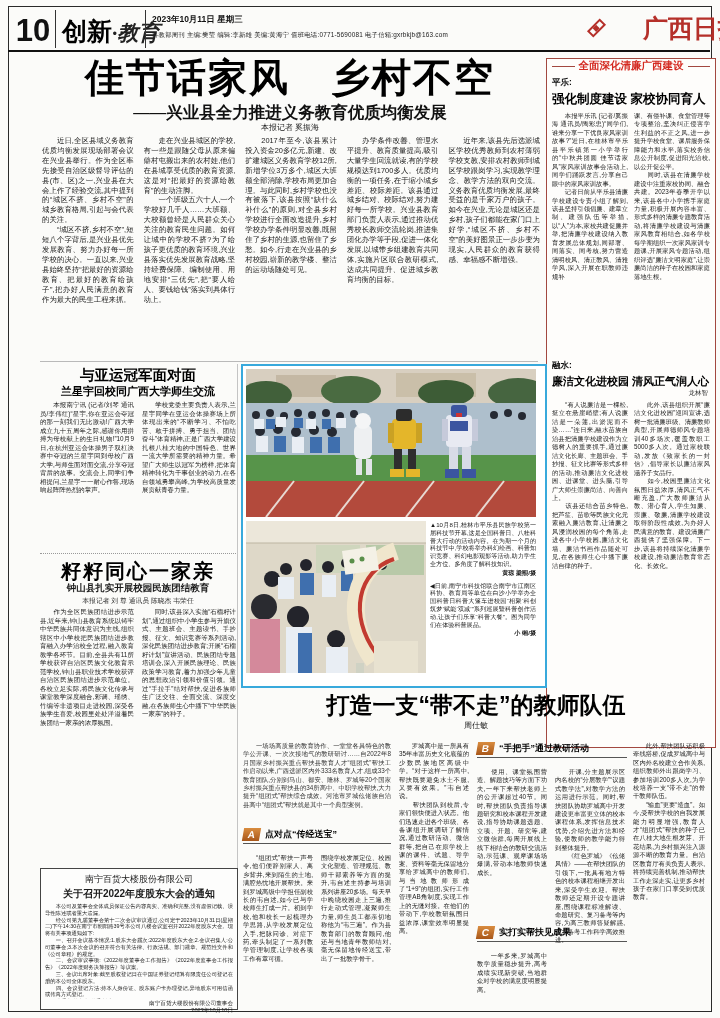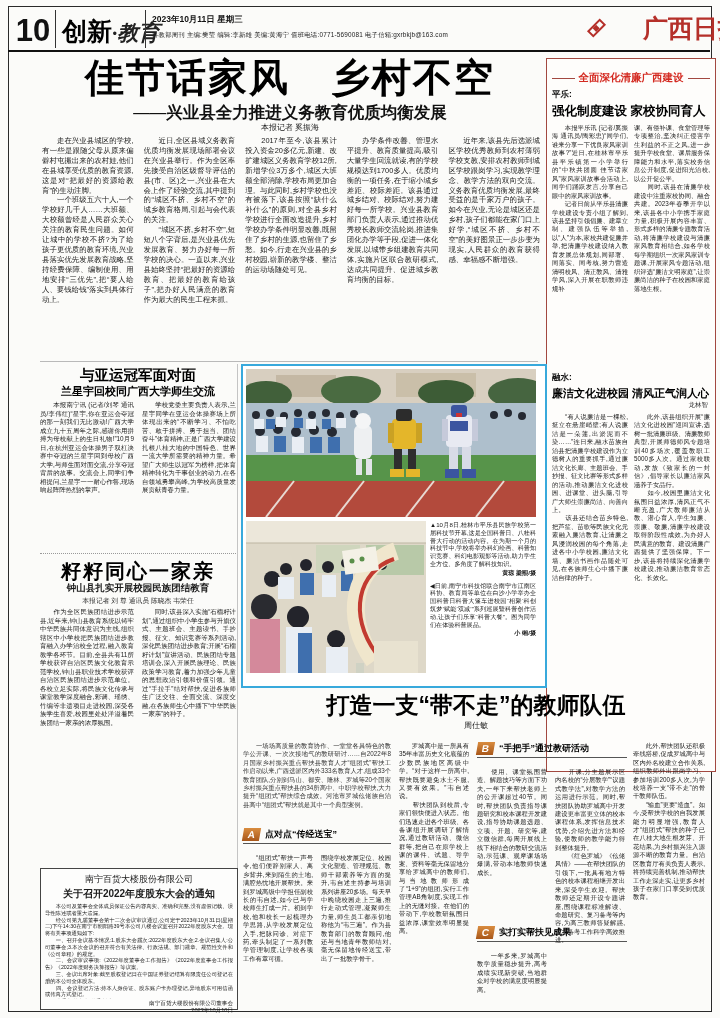--- a/index.html
+++ b/index.html
@@ -40,21 +40,21 @@
   .zz-sub{left:40px;top:582px;width:196px;text-align:center;font-size:9.5px;font-weight:700;}
   .zz-by{left:40px;top:596px;width:196px;text-align:center;font-size:6.8px;color:#333;}
   .zz-cols{left:40px;top:608px;width:196px;height:254px;display:flex;gap:8px;}
   
   .notice{left:40px;top:868px;width:188px;height:132px;border:1px solid #444;padding:4px;background:#fdfdfc;}
   .nt-co{text-align:center;font-size:9px;font-weight:400;}
   .nt-ti{text-align:center;font-size:10px;font-weight:900;margin:1px 0 2px;}
   .nt-bd{font-size:5.3px;line-height:6.8px;}
   .nt-sign{text-align:right;font-size:5.6px;line-height:7px;margin-top:1px;}
   
-  .qbox{left:546px;top:58px;width:158px;height:688px;border:1.5px solid #a24840;padding:12px 5px;background:#fefdfb;}
+  .qbox{left:546px;top:58px;width:158px;height:688px;border:1.5px solid #a24840;padding:0 5px;background:#fefdfb;}
   .qhead{display:flex;align-items:center;gap:4px;margin-bottom:4px;}
   .qhead .rule{flex:1;border-top:1px solid #a24840;}
   .qhead .t{font-size:10.5px;font-weight:900;color:#d42b22;white-space:nowrap;}
   .qplace{font-size:8.5px;font-weight:700;color:#111;}
   .qtitle{font-size:12.5px;font-weight:900;color:#000;margin:2px 0 4px;white-space:nowrap;}
   .qtitle2{font-size:11px;font-weight:900;color:#000;margin:2px 0 0;white-space:nowrap;}
   .qby{text-align:right;font-size:6.5px;color:#333;margin:0 2px 3px 0;}
   .qcols{display:flex;gap:6px;}
   .qcol{flex:1;font-size:6.3px;line-height:8.45px;}
   .h1c{height:242px;}
@@ -93,24 +93,24 @@
       <i></i>
     </span>
   <span class="mtitle">广西日报</span>
 </div>
 <div class="abs hrule"></div>
 
 <div class="abs mheadline">佳节话家风　乡村不空</div>
 <div class="abs msub">——兴业县全力推进义务教育优质均衡发展</div>
 <div class="abs mby">本报记者  奚振海</div>
 <div class="abs mcols">
+  <div class="mcol jt">　　近日,全区县域义务教育优质均衡发展现场部署会议在兴业县举行。作为全区率先接受自治区级督导评估的县(市、区)之一,兴业县在大会上作了经验交流,其中提到的“城区不挤、乡村不空”的城乡教育格局,引起与会代表的关注。
+　　“城区不挤,乡村不空”,短短八个字背后,是兴业县优先发展教育、努力办好每一所学校的决心。一直以来,兴业县始终坚持“把最好的资源给教育、把最好的教育给孩子”,把办好人民满意的教育作为最大的民生工程来抓。</div>
   <div class="mcol jt">　　走在兴业县城区的学校,有一些是跟随父母从原来偏僻村屯搬出来的农村娃,他们在县城享受优质的教育资源,这是对“把最好的资源给教育”的生动注脚。
 　　一个班级五六十人,一个学校好几千人……大班额、大校额曾经是人民群众关心关注的教育民生问题。如何让城中的学校不挤?为了给孩子更优质的教育环境,兴业县落实优先发展教育战略,坚持经费保障、编制使用、用地安排“三优先”,把“要人给人、要钱给钱”落实到具体行动上。</div>
-  <div class="mcol jt">　　近日,全区县域义务教育优质均衡发展现场部署会议在兴业县举行。作为全区率先接受自治区级督导评估的县(市、区)之一,兴业县在大会上作了经验交流,其中提到的“城区不挤、乡村不空”的城乡教育格局,引起与会代表的关注。
-　　“城区不挤,乡村不空”,短短八个字背后,是兴业县优先发展教育、努力办好每一所学校的决心。一直以来,兴业县始终坚持“把最好的资源给教育、把最好的教育给孩子”,把办好人民满意的教育作为最大的民生工程来抓。</div>
   <div class="mcol jt">　　2017年至今,该县累计投入资金20多亿元,新建、改扩建城区义务教育学校12所,新增学位3万多个,城区大班额全部消除,学校布局更加合理。与此同时,乡村学校也没有被落下,该县按照“缺什么补什么”的原则,对全县乡村学校进行全面改造提升,乡村学校办学条件明显改善,既留住了乡村的生源,也留住了乡愁。如今,行走在兴业县的乡村校园,崭新的教学楼、整洁的运动场随处可见。</div>
   <div class="mcol jt">　　办学条件改善、管理水平提升、教育质量提高,吸引大量学生回流就读,有的学校规模达到1700多人。优质均衡的一项任务,在于缩小城乡差距、校际差距。该县通过城乡结对、校际结对,努力建好每一所学校。兴业县教育部门负责人表示,通过推动优秀校长教师交流轮岗,推进集团化办学等手段,促进一体化发展,以城带乡组建教育共同体,实施片区联合教研模式,达成共同提升、促进城乡教育均衡的目标。</div>
   <div class="mcol jt">　　近年来,该县先后选派城区学校优秀教师到农村薄弱学校支教,安排农村教师到城区学校跟岗学习,实现教学理念、教学方法的双向交流。义务教育优质均衡发展,最终受益的是千家万户的孩子。如今在兴业,无论是城区还是乡村,孩子们都能在家门口上好学,“城区不挤、乡村不空”的美好图景正一步步变为现实,人民群众的教育获得感、幸福感不断增强。</div>
 </div>
 
 <div class="abs hr2"></div>
 <div class="abs vr1"></div>
 <div class="abs hr3"></div>
 
 <div class="abs ya-title">与亚运冠军面对面</div>

